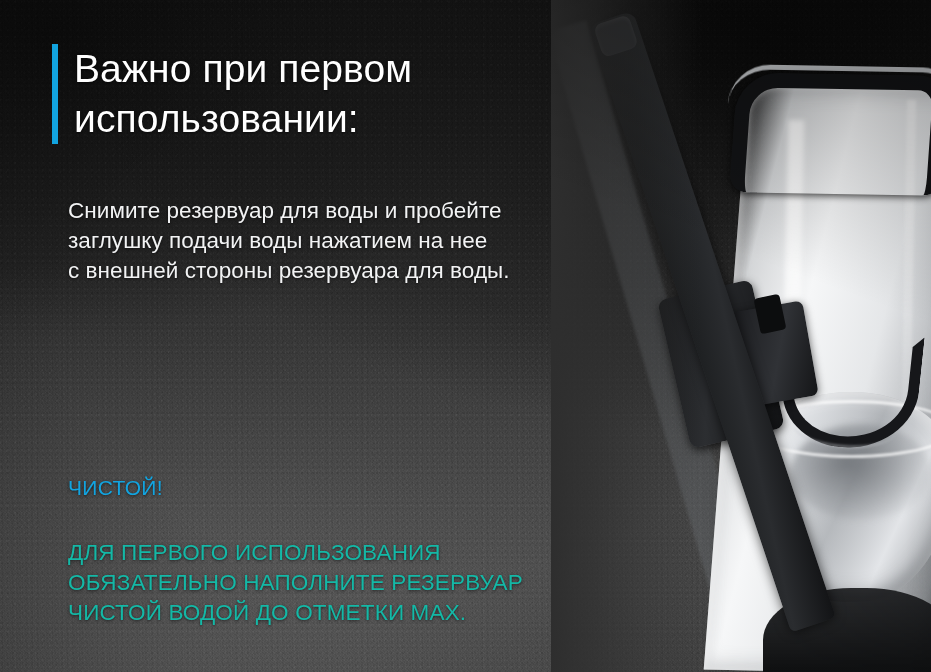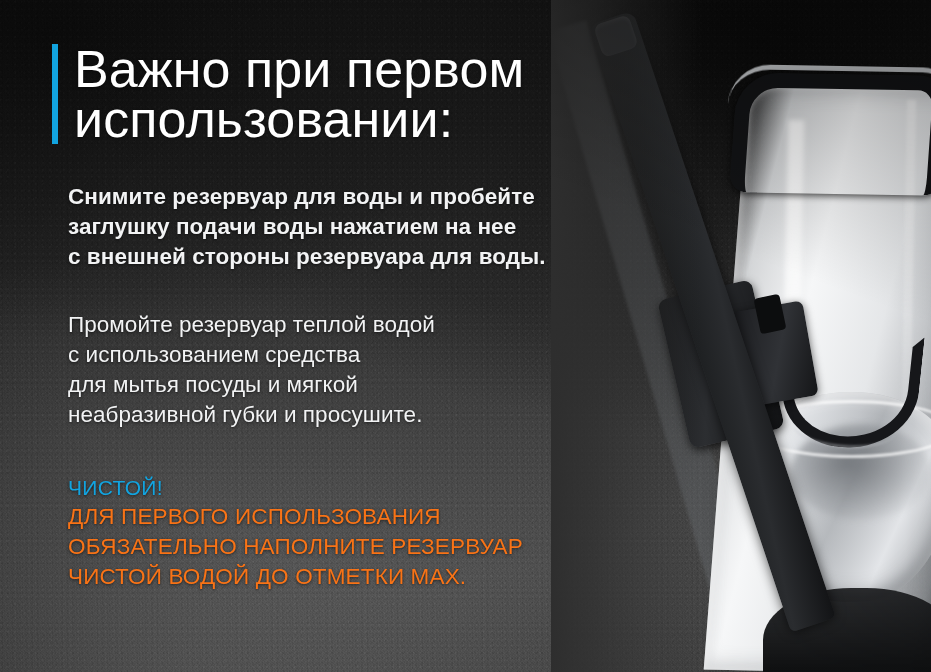--- a/index.html
+++ b/index.html
@@ -271,63 +271,64 @@
     align-items: stretch;
   }
   .accent-bar {
     width: 6px;
     background: #12a4e0;
     flex: 0 0 6px;
     margin-right: 16px;
   }
   .heading {
     color: #ffffff;
-    font-size: 52px;
+    font-size: 39px;
     line-height: 50px;
     font-weight: 400;
     letter-spacing: 0.1px;
     white-space: pre-line;
     text-shadow: 0 1px 3px rgba(0,0,0,0.55);
   }
 
   .para {
     position: absolute;
     left: 68px;
     color: #f2f3f4;
     font-size: 22.5px;
     line-height: 30px;
     font-weight: 400;
     white-space: pre-line;
     letter-spacing: 0.05px;
     text-shadow: 0 1px 3px rgba(0,0,0,0.6);
   }
-  #para-1 { top: 182px; font-weight: bold; }
+  #para-1 { top: 196px; }
   #para-2 { top: 310px; }
 
   .note {
     position: absolute;
     left: 68px;
     top: 474px;
   }
   .note-title {
     color: #12a4e0;
     font-size: 21px;
     line-height: 28px;
     font-weight: 400;
     letter-spacing: 0.3px;
     text-shadow: 0 1px 3px rgba(0,0,0,0.6);
   }
   .note-body {
-    color: #f97316;
+    color: #14b8a6;
     font-size: 22.5px;
     line-height: 30px;
     font-weight: 400;
     white-space: pre-line;
     letter-spacing: 0.15px;
     text-shadow: 0 1px 3px rgba(0,0,0,0.6);
+    margin-top: 36px;
   }
 </style>
 </head>
 <body>
 
 <div class="slide">
 
   <div class="bg-base"></div>
   <div class="bg-noise"></div>
   <div class="bg-grain"></div>
@@ -361,24 +362,20 @@
     <div class="heading-wrap">
       <div class="accent-bar"></div>
       <div class="heading">Важно при первом
 использовании:</div>
     </div>
 
     <div class="para" id="para-1">Снимите резервуар для воды и пробейте
 заглушку подачи воды нажатием на нее
 с внешней стороны резервуара для воды.</div>
 
-    <div class="para" id="para-2">Промойте резервуар теплой водой
-с использованием средства
-для мытья посуды и мягкой
-неабразивной губки и просушите.</div>
 
     <div class="note">
       <div class="note-title">ЧИСТОЙ!</div>
       <div class="note-body">ДЛЯ ПЕРВОГО ИСПОЛЬЗОВАНИЯ
 ОБЯЗАТЕЛЬНО НАПОЛНИТЕ РЕЗЕРВУАР
 ЧИСТОЙ ВОДОЙ ДО ОТМЕТКИ MAX.</div>
     </div>
 
   </div>
 </div>

